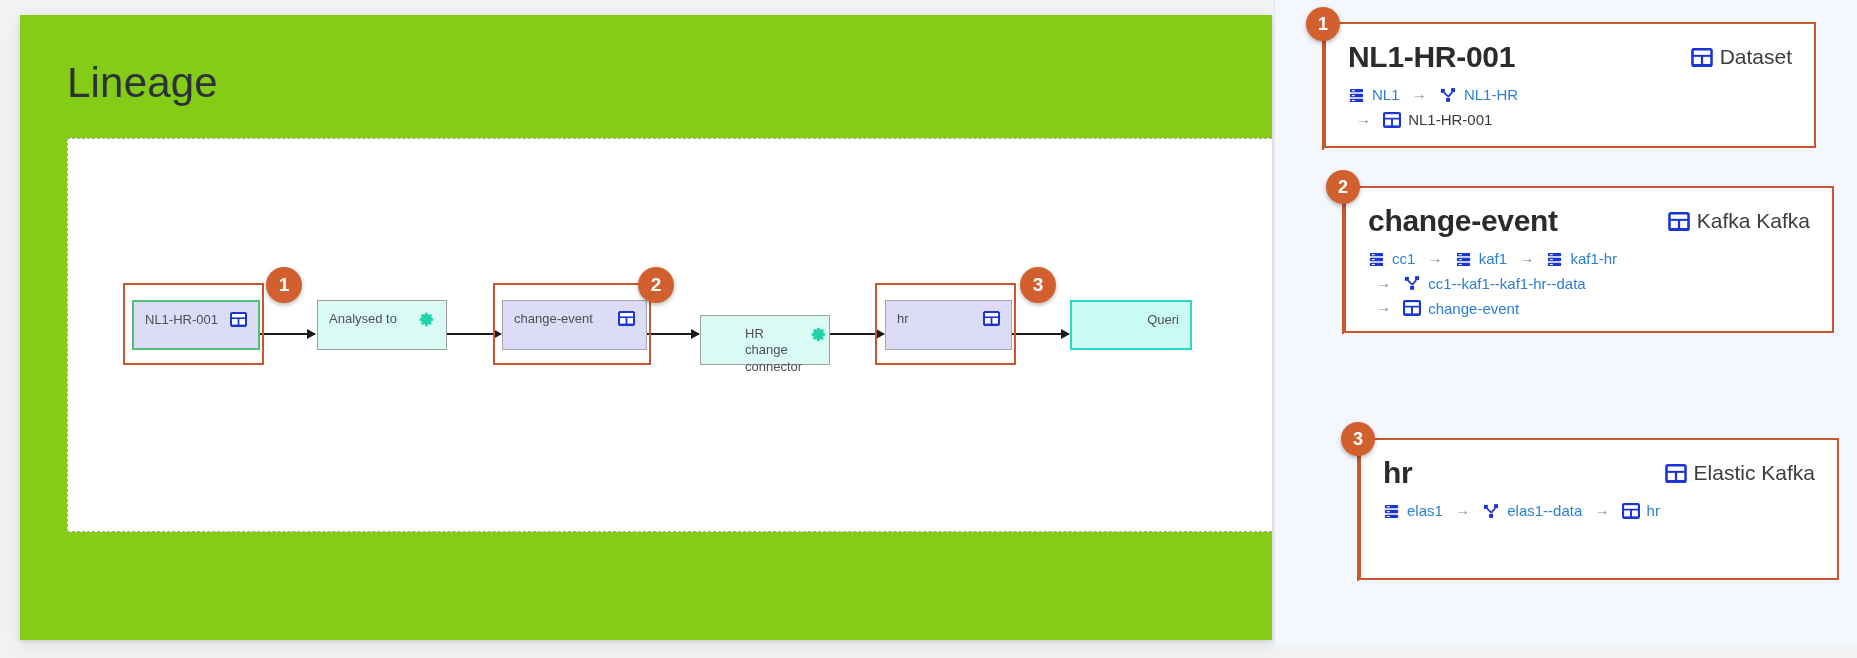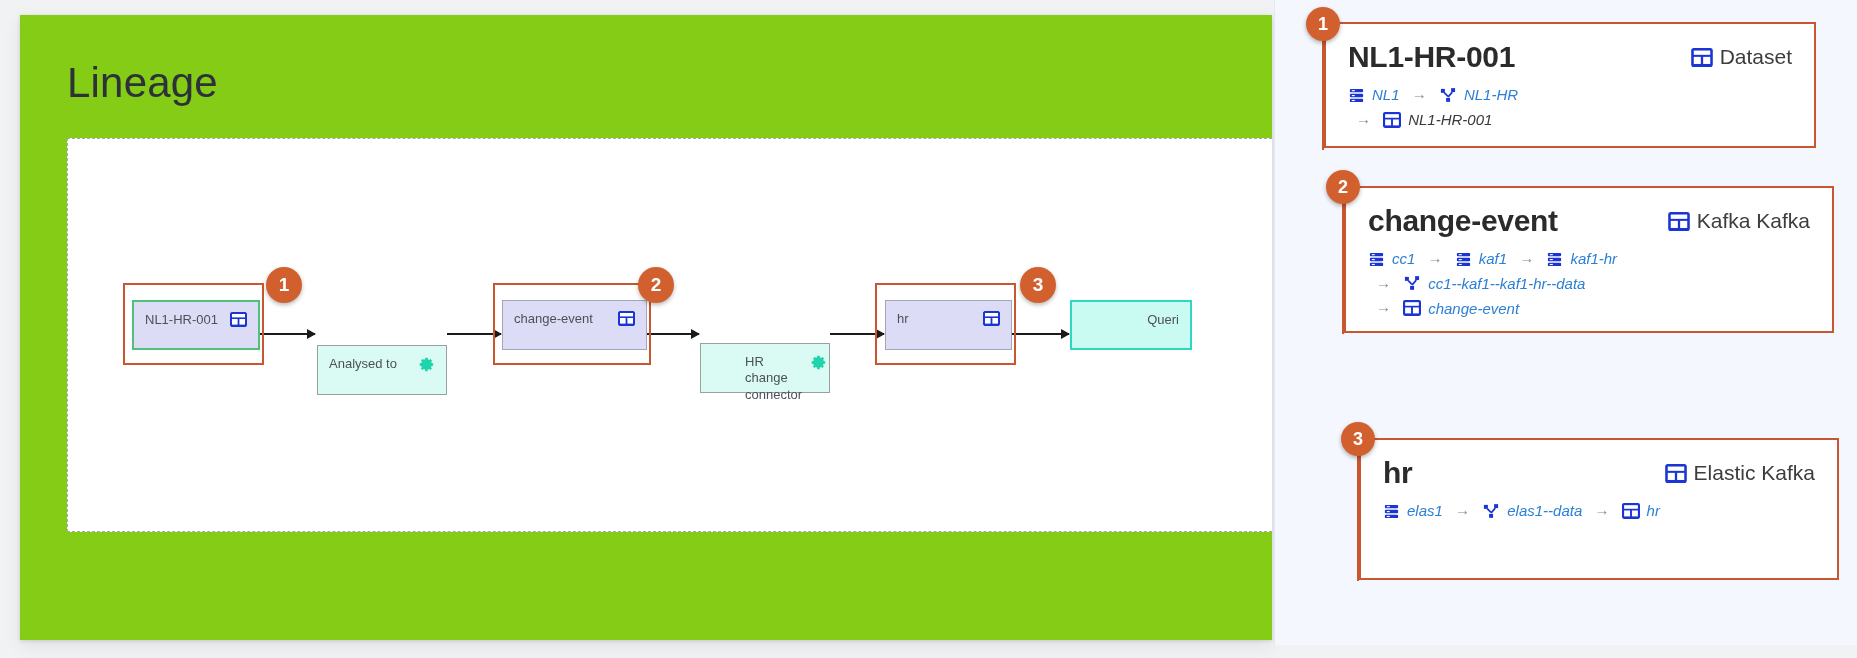--- a/index.html
+++ b/index.html
@@ -46,30 +46,30 @@
     border: 1.5px solid #9a9aa0;
     display: flex;
     align-items: flex-start;
     justify-content: space-between;
     padding: 10px 11px 0 11px;
     font-size: 13px;
     color: #4d5156;
     line-height: 1.25;
   }
   .node.dataset { background: #dcdcf7; border-color: #a5a5b8; }
-  .node.process { background: #d9fbf3; border-color: #9aa0a0; margin-top: 45px; }
+  .node.process { background: #d9fbf3; border-color: #9aa0a0; }
   .node.sel-green { border: 2px solid #51c07a; }
   .node .nlabel { white-space: pre-line; }
   .node .nicon { flex: 0 0 auto; margin-left: 8px; }
 
   
   #node-nl1      { left: 112px; top: 285px; width: 128px; height: 50px; }
   #node-analysed { left: 297px; top: 285px; width: 130px; height: 50px; }
   #node-change   { left: 482px; top: 285px; width: 145px; height: 50px; }
-  #node-hrconn   { left: 680px; top: 283px; width: 130px; height: 50px; padding-left: 44px; }
+  #node-hrconn   { left: 680px; top: 300px; width: 130px; height: 50px; padding-left: 44px; }
   #node-hr       { left: 865px; top: 285px; width: 127px; height: 50px; }
   #node-query    { left: 1050px; top: 285px; width: 122px; height: 50px;
                    background:#c9fbf3; border:2px solid #2ed6c4;justify-content:flex-end; }
 
   
   .hl-box {
     position: absolute;
     border: 2px solid #c8572f;
     pointer-events: none;
   }
@@ -150,21 +150,20 @@
     display: flex; align-items: center; gap: 7px;
     font-size: 21px;
     color: #3d3d3d;
     white-space: nowrap;
   }
   .card-path {
     padding: 8px 5px 0 22px;
     font-size: 15px;
     color: #2b7fd4;
     line-height: 1.55;
-    font-style: italic;
   }
   .card-path .seg { display: inline-flex; align-items: center; gap: 7px; vertical-align: middle; }
   .card-path .arw { color: #8a8a8a; padding: 0 8px; font-size: 15px; }
   .card-path .plain { color: #3a3a3a; }
 
   .bubble-card {
     position: absolute;
     width: 34px; height: 34px;
     border-radius: 50%;
     background: #d2602f;

